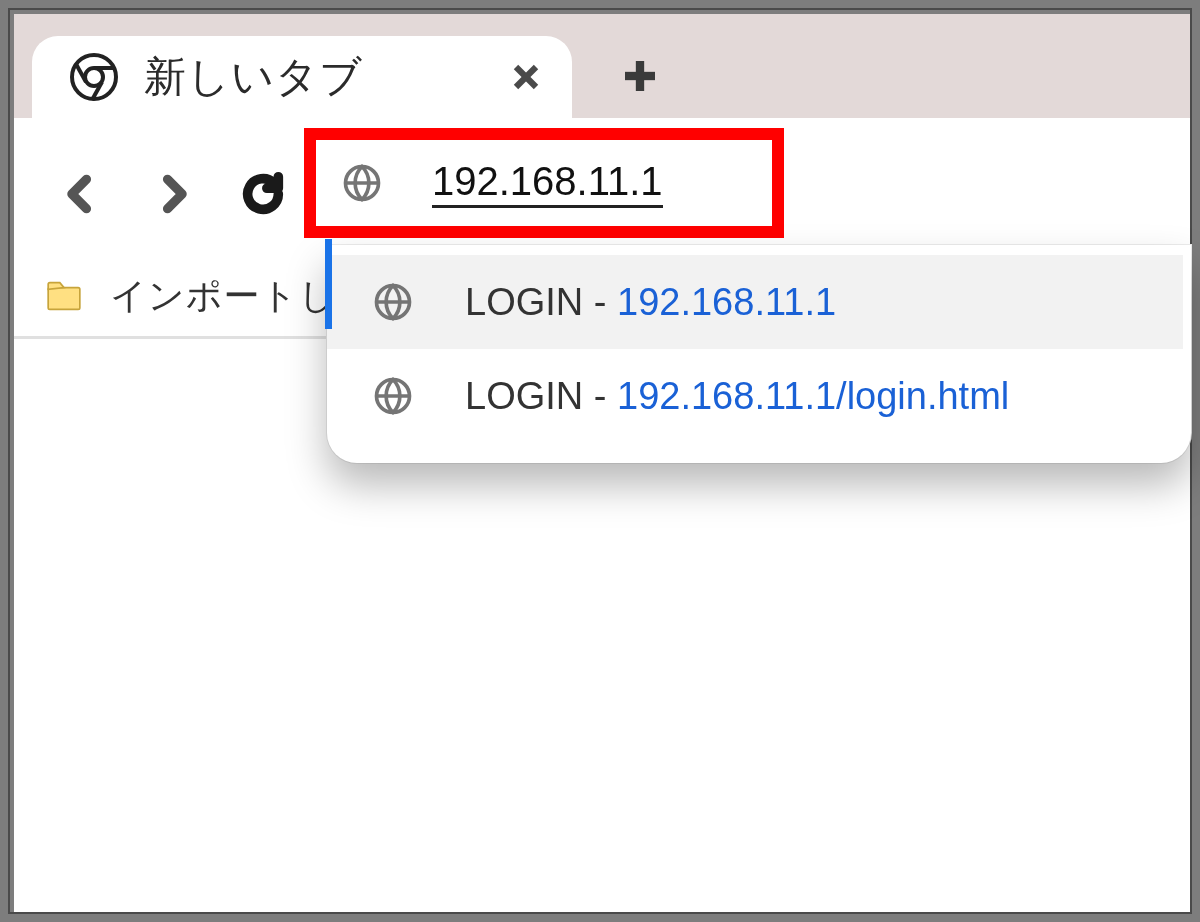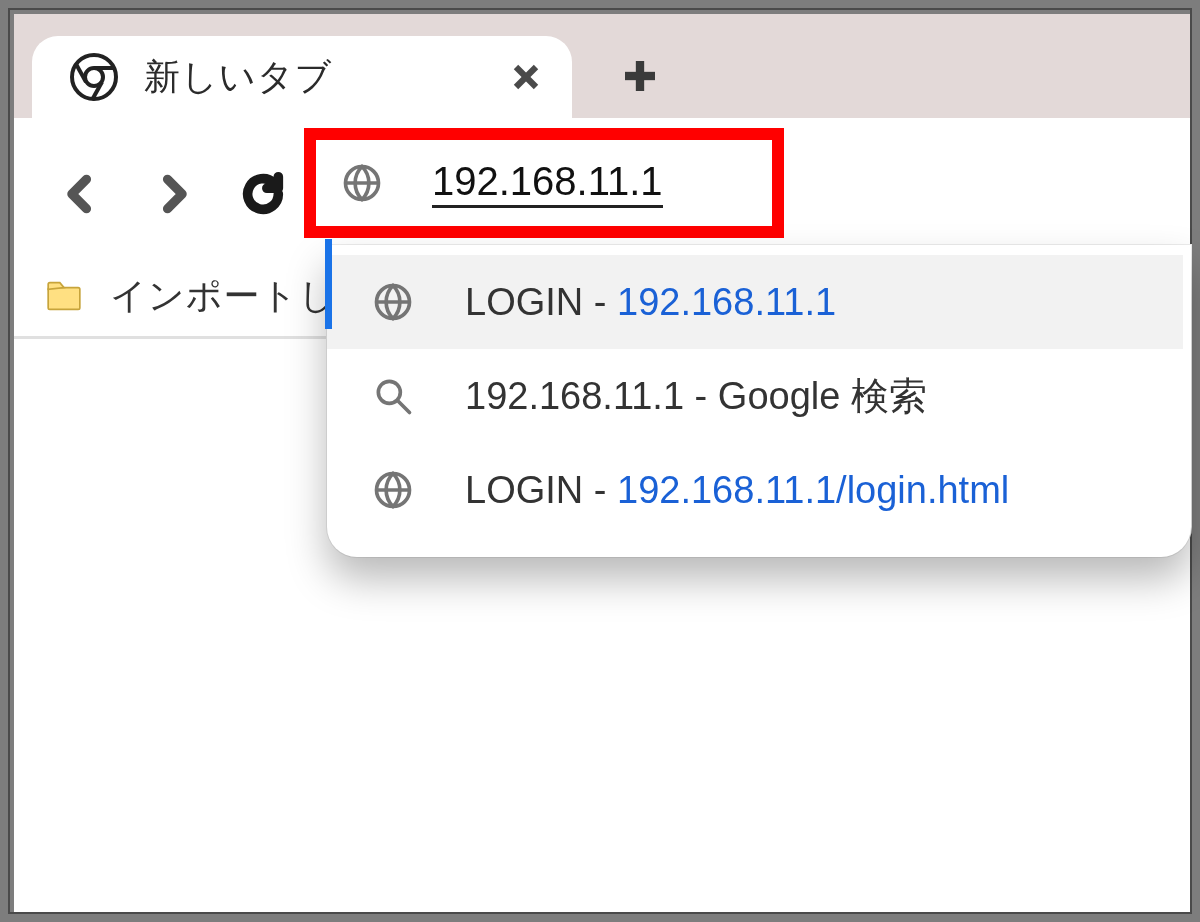--- a/index.html
+++ b/index.html
@@ -38,21 +38,21 @@
     display:flex;
     align-items:center;
   }
   .tab .favicon{
     margin-left:38px;
     width:48px;height:48px;
     flex:0 0 48px;
   }
   .tab .title{
     margin-left:26px;
-    font-size:36px;
+    font-size:42px;
     color:#2b2b2b;
     letter-spacing:1px;
     white-space:nowrap;
   }
   .tab .close{
     position:absolute;
     right:26px;
     width:40px;height:40px;
     display:flex;align-items:center;justify-content:center;
     cursor:pointer;
@@ -244,31 +244,20 @@
           <path d="M6 24 H42"></path>
           <path d="M24 6 C14 16 14 32 24 42 C34 32 34 16 24 6 Z"></path>
         </svg>
       </span>
       <span class="txt">
         <span>LOGIN - </span><span class="blue">192.168.11.1</span>
       </span>
     </div>
     <div class="sugg-item">
       <span class="icon">
-        <svg viewBox="0 0 48 48">
-          <circle cx="20" cy="20" r="12" fill="none" stroke="#757575" stroke-width="4"></circle>
-          <line x1="30" y1="30" x2="42" y2="42" stroke="#757575" stroke-width="4" stroke-linecap="round"></line>
-        </svg>
-      </span>
-      <span class="txt">
-        <span>192.168.11.1</span><span> - Google 検索</span>
-      </span>
-    </div>
-    <div class="sugg-item">
-      <span class="icon">
         <svg class="globe" viewBox="0 0 48 48">
           <circle cx="24" cy="24" r="18"></circle>
           <path d="M6 24 H42"></path>
           <path d="M24 6 C14 16 14 32 24 42 C34 32 34 16 24 6 Z"></path>
         </svg>
       </span>
       <span class="txt">
         <span>LOGIN - </span><span class="blue">192.168.11.1/login.html</span>
       </span>
     </div>

